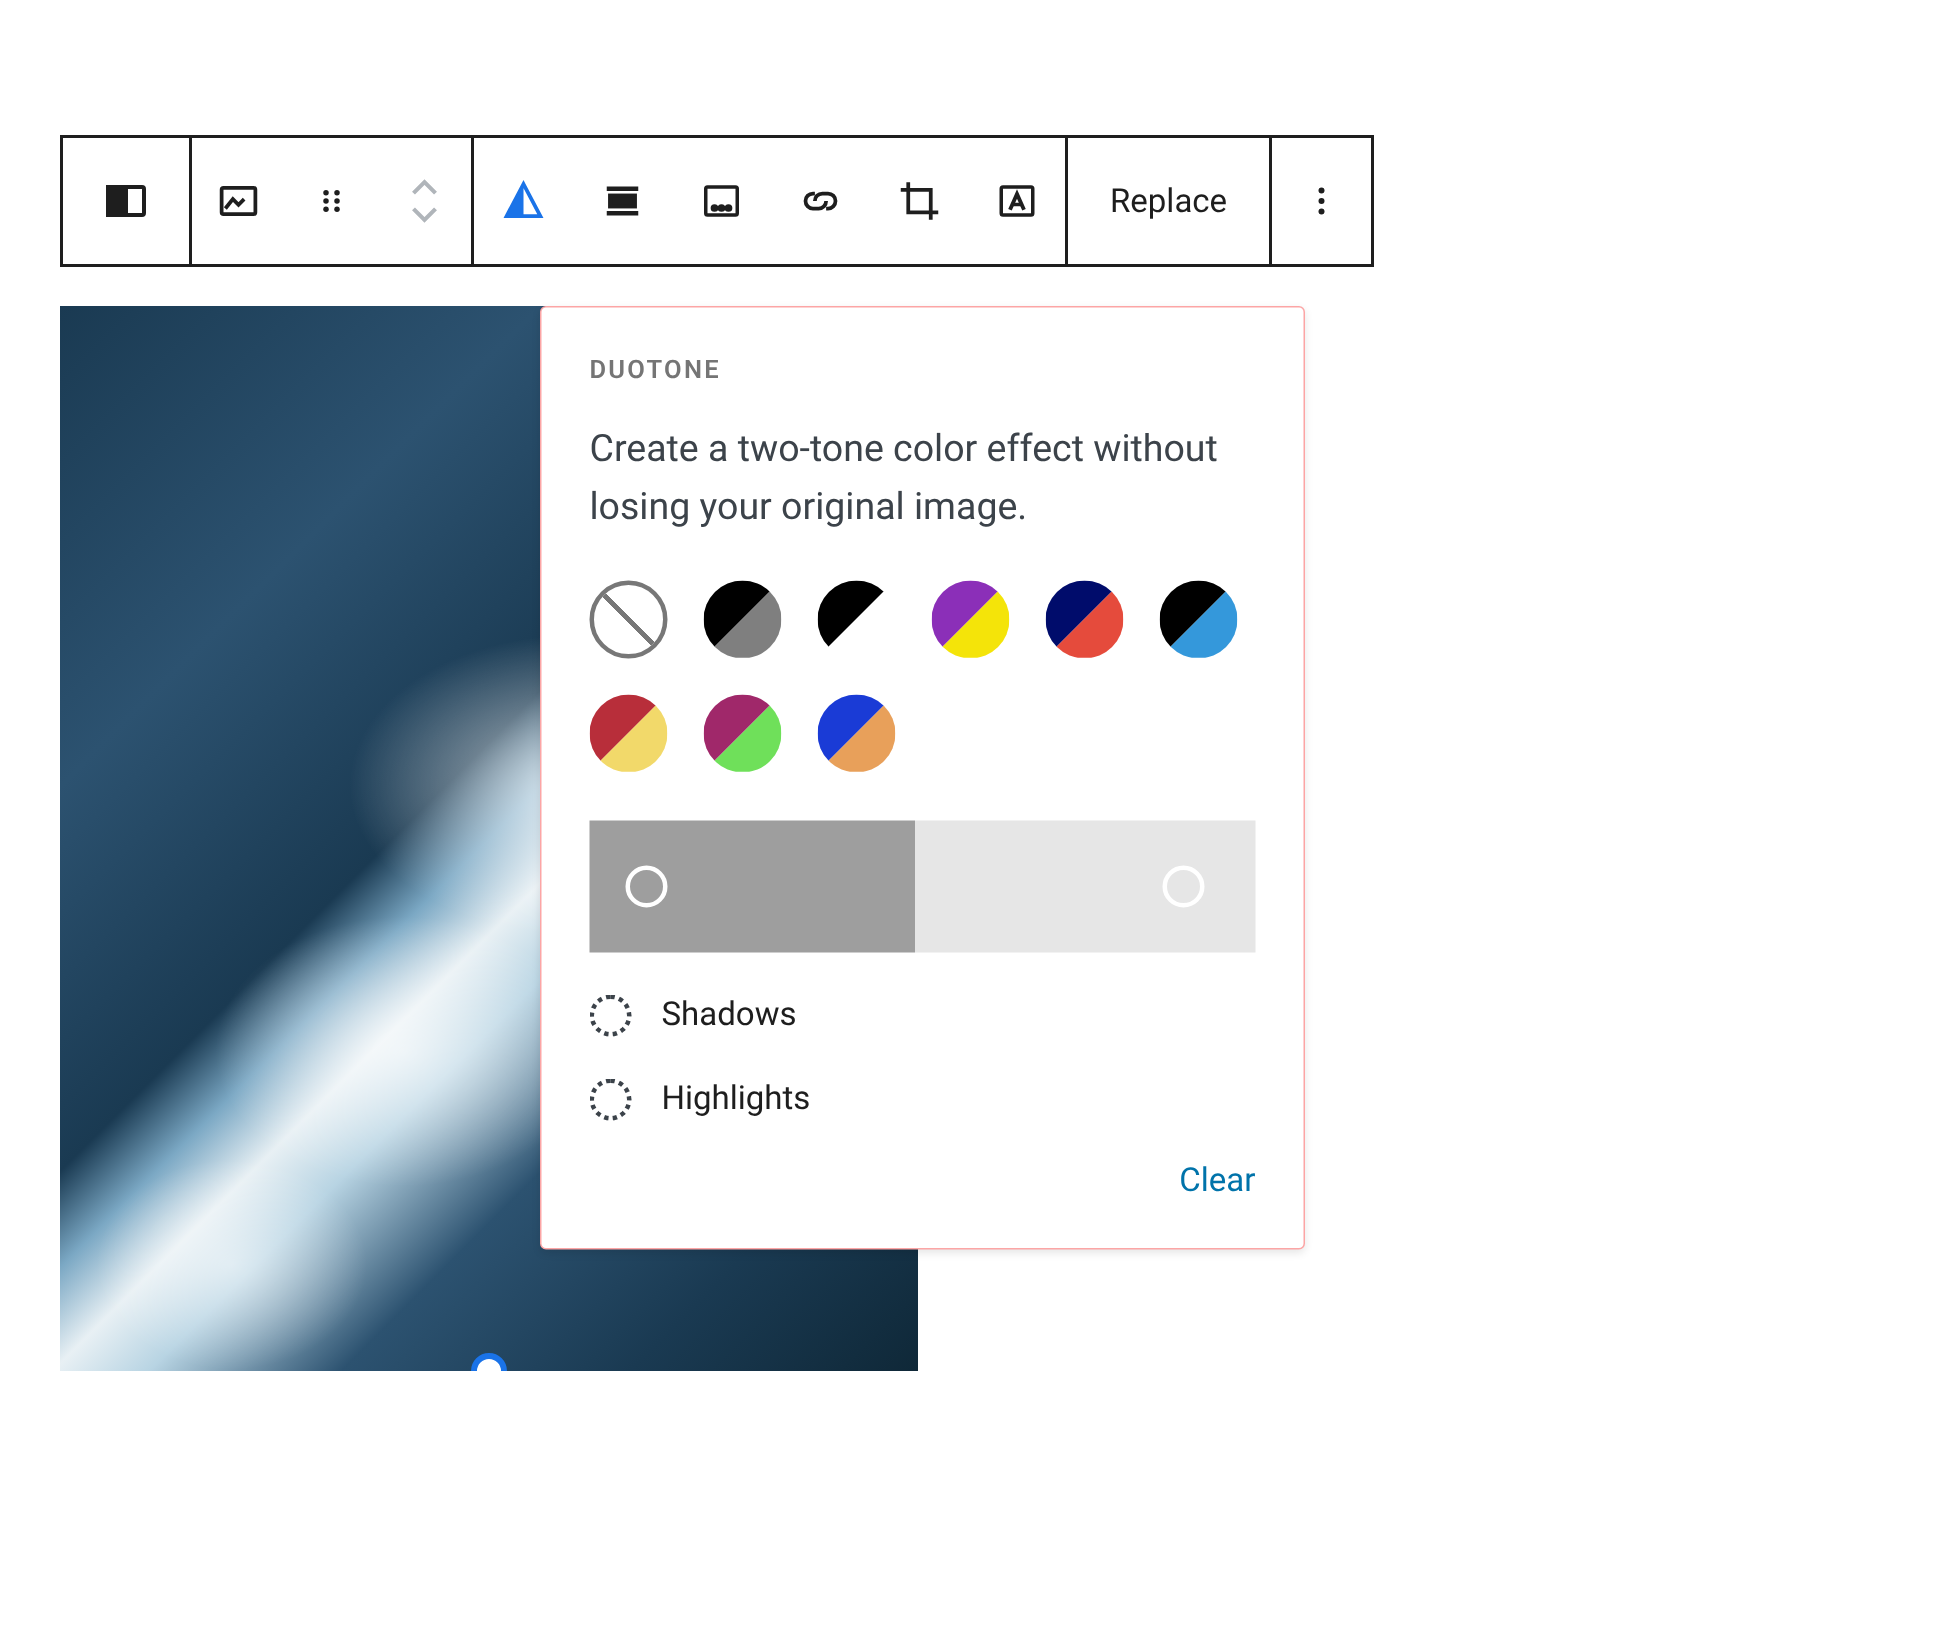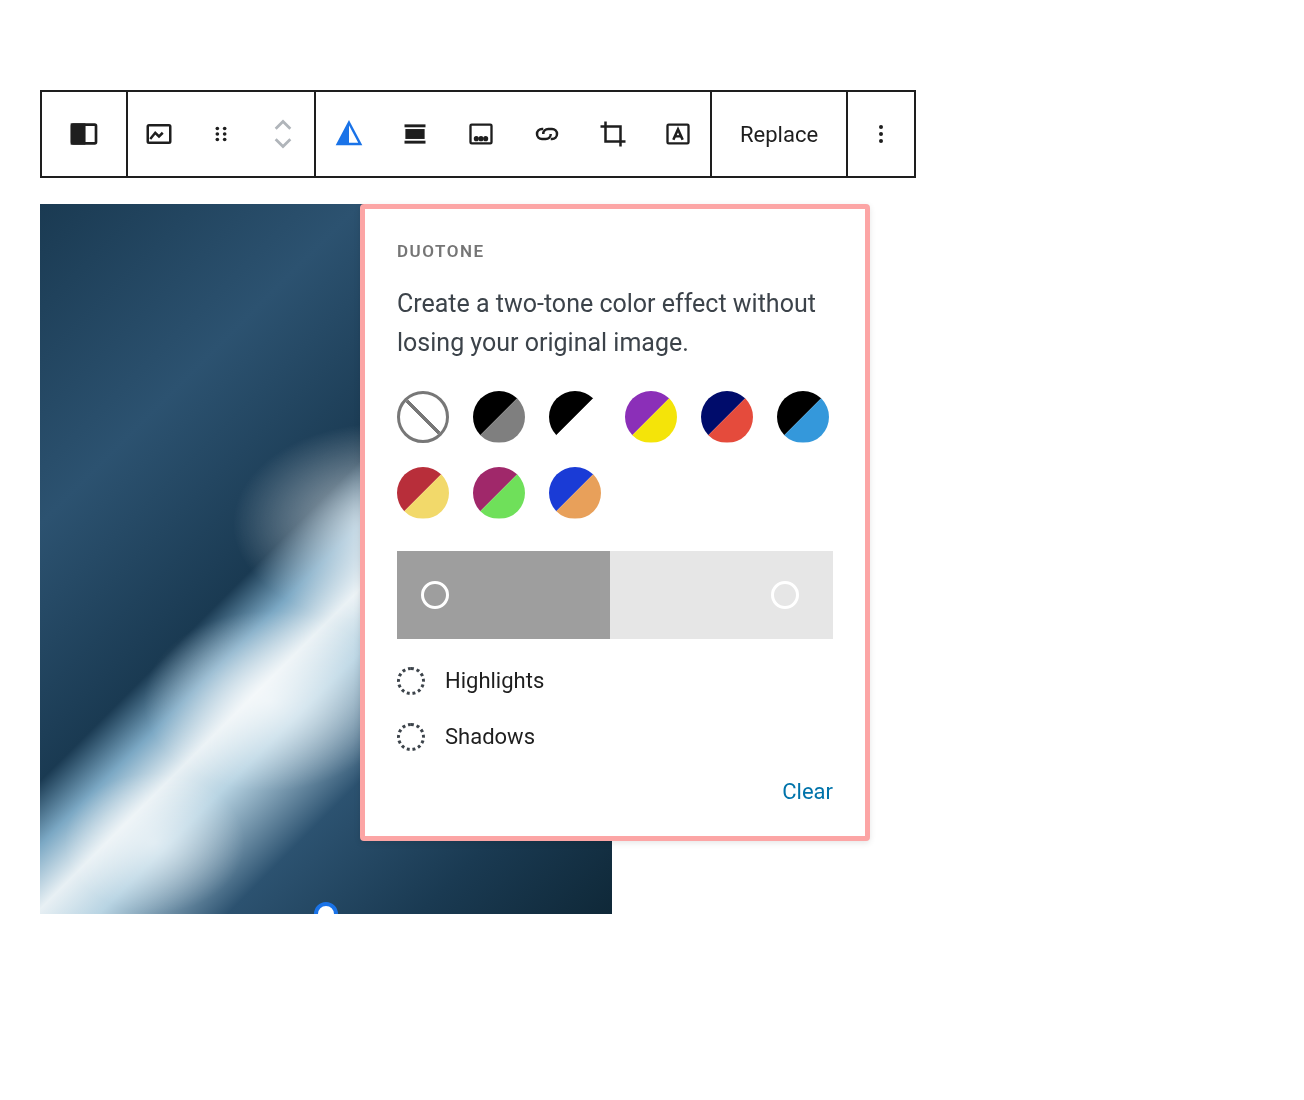--- a/index.html
+++ b/index.html
@@ -88,21 +88,21 @@
   border: 4px solid #1a73e8;
   z-index: 3;
 }
 
 .popover {
   position: absolute;
   top: 0;
   left: 320px;
   width: 510px;
   background: #fff;
-  border: 5px solid #fca5a5;
+  border: 1px solid #fca5a5;
   border-radius: 4px;
   padding: 32px;
   z-index: 4;
   box-shadow: 0 2px 6px rgba(0,0,0,0.1);
 }
 .popover-title {
   font-size: 17px;
   font-weight: 600;
   letter-spacing: 1.5px;
   color: #757575;
@@ -319,25 +319,25 @@
         <div class="well">
             <div class="well-circle"></div>
           </div>
         <div class="well">
             <div class="well-circle"></div>
           </div>
       </div>
 
       <div class="picker-row">
         <div class="dotted-circle"></div>
-        <div class="picker-label">Highlights</div>
+        <div class="picker-label">Shadows</div>
       </div>
       <div class="picker-row">
         <div class="dotted-circle"></div>
-        <div class="picker-label">Shadows</div>
+        <div class="picker-label">Highlights</div>
       </div>
 
       <div class="popover-footer">
         <div class="clear-btn">Clear</div>
       </div>
     </div>
   </div>
 </div>
 
 </body></html>

